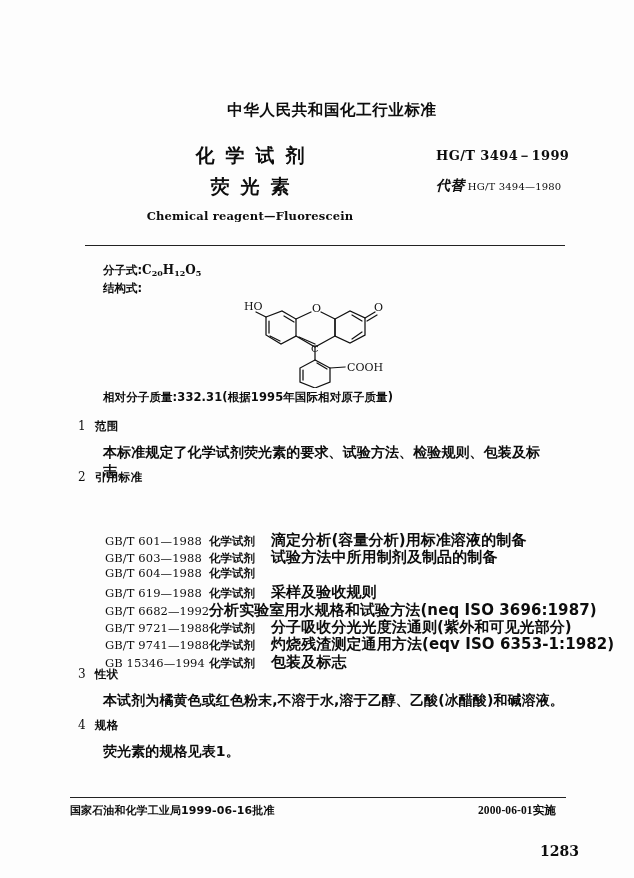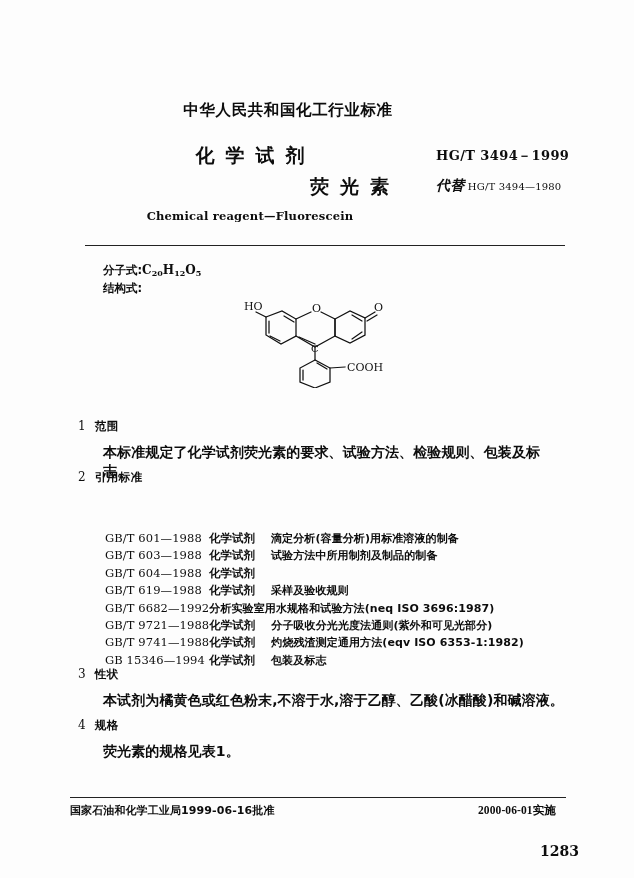--- a/index.html
+++ b/index.html
@@ -26,41 +26,42 @@
     position: absolute;
     top: 100px;
     left: 0;
     width: 576px;
     text-align: center;
     font-family: "DejaVu Sans", "Liberation Sans", sans-serif;
     font-weight: bold;
     font-size: 15.5px;
     letter-spacing: 0.6px;
     color: #0d0d0d;
+    padding-left: 44px;
   }
 
   .title-main {
     position: absolute;
     top: 143px;
     left: 100px;
     width: 300px;
     text-align: center;
     font-family: "DejaVu Sans", "Liberation Sans", sans-serif;
     font-weight: bold;
     font-size: 19px;
     letter-spacing: 11px;
     color: #0d0d0d;
     text-indent: 11px;
   }
   .title-sub {
     position: absolute;
     top: 174px;
     left: 100px;
     width: 300px;
-    text-align: right;
+    text-align: center;
     font-family: "DejaVu Sans", "Liberation Sans", sans-serif;
     font-weight: bold;
     font-size: 19px;
     letter-spacing: 11px;
     color: #0d0d0d;
     text-indent: 11px;
   }
   .title-en {
     position: absolute;
     top: 209px;
@@ -207,21 +208,21 @@
   .ref-cat {
     font-family: "DejaVu Sans", "Liberation Sans", sans-serif;
     font-weight: bold;
     font-size: 11.5px;
     color: #0d0d0d;
     min-width: 62px;
   }
   .ref-title {
     font-family: "DejaVu Sans", "Liberation Sans", sans-serif;
     font-weight: bold;
-    font-size: 11px;
+    font-size: 15px;
     color: #0d0d0d;
     letter-spacing: 0.1px;
   }
 
   
   .rule-bottom {
     position: absolute;
     top: 797px;
     left: 70px;
     width: 496px;
@@ -315,20 +316,21 @@
         <path d="M98 80 L113 79"></path>
       </g>
       <text x="12" y="22" font-family="DejaVu Serif, Liberation Serif, serif" font-size="11" fill="#111">HO</text>
       <text x="80" y="24" font-family="DejaVu Serif, Liberation Serif, serif" font-size="11" fill="#111">O</text>
       <text x="142" y="23" font-family="DejaVu Serif, Liberation Serif, serif" font-size="11" fill="#111">O</text>
       <text x="79" y="64" font-family="DejaVu Serif, Liberation Serif, serif" font-size="10" fill="#111">C</text>
       <text x="115" y="83" font-family="DejaVu Serif, Liberation Serif, serif" font-size="11" fill="#111">COOH</text>
     </svg>
   </div>
 
+  <div class="mass-line">相对分子质量:332.31(根据1995年国际相对原子质量)</div>
 
   <div class="sec-head" style="top:419px">
     <span class="num">1</span><span class="txt">范围</span>
   </div>
   <div class="para" style="top:443px">本标准规定了化学试剂荧光素的要求、试验方法、检验规则、包装及标志。</div>
 
   <div class="sec-head" style="top:470px">
     <span class="num">2</span><span class="txt">引用标准</span>
   </div>
 

